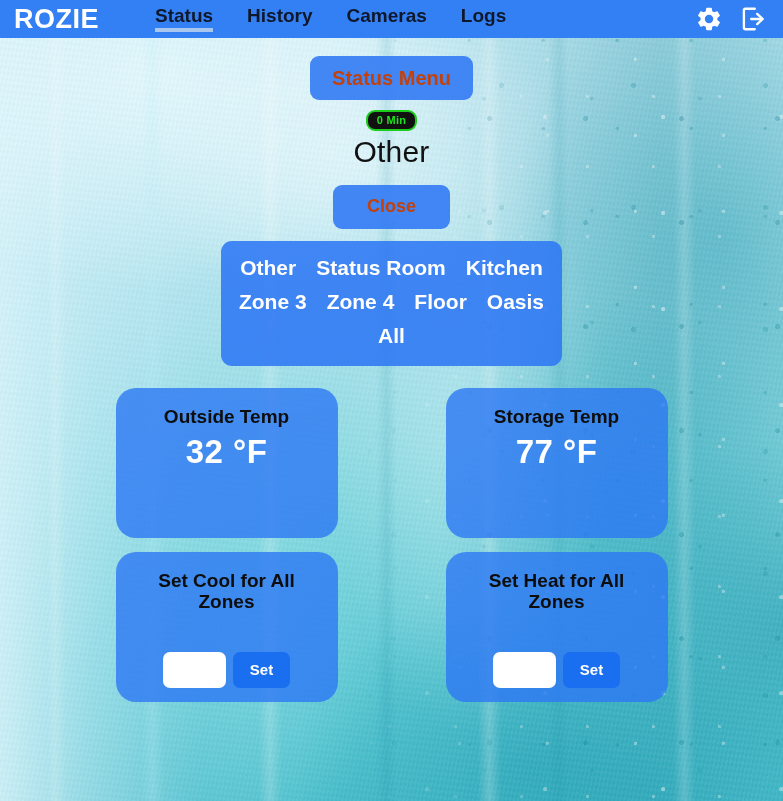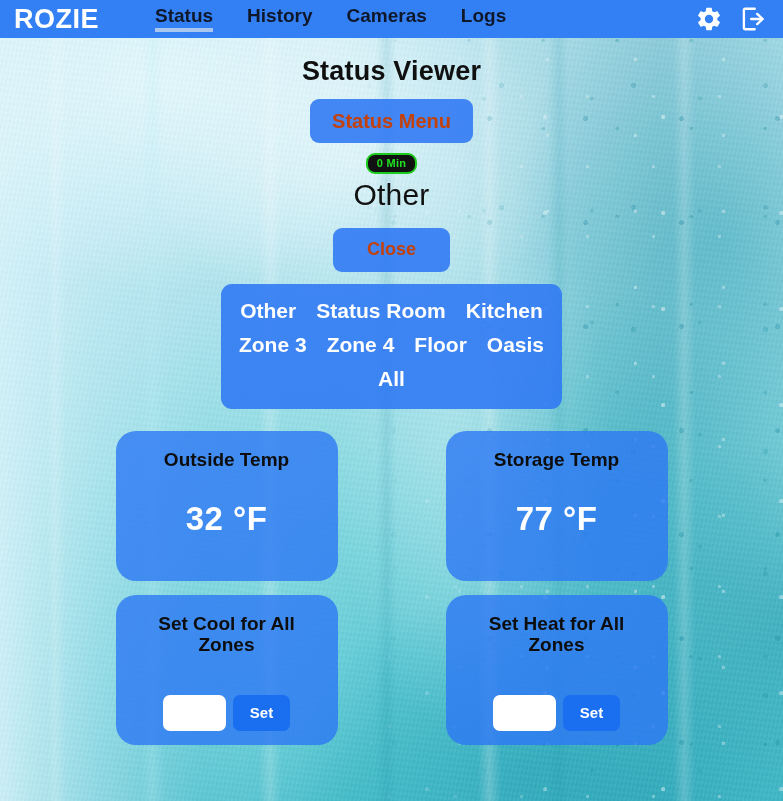--- a/index.html
+++ b/index.html
@@ -261,21 +261,21 @@
     align-items: center;
   }
   .card-title {
     font-size: 19px;
     font-weight: bold;
     color: #0d0d0d;
     text-align: center;
     line-height: 1.12;
   }
   .card-value {
-    margin-top: 30px;
+    margin-top: 6px;
     font-size: 33px;
     font-weight: bold;
     color: #ffffff;
     letter-spacing: .5px;
   }
 
   .setter-card { justify-content: flex-start; }
   .setter-row {
     margin-top: auto;
     display: flex;
@@ -340,21 +340,20 @@
         <path d="M13.5 3.2H5.2a1 1 0 0 0-1 1v15.6a1 1 0 0 0 1 1h8.3" fill="none" stroke="#ffffff" stroke-width="2" stroke-linecap="round" stroke-linejoin="round"></path>
         <path d="M15.6 7.6 20.3 12l-4.7 4.4" fill="none" stroke="#ffffff" stroke-width="2" stroke-linecap="round" stroke-linejoin="round"></path>
         <path d="M10.4 12h9.5" fill="none" stroke="#ffffff" stroke-width="2" stroke-linecap="round"></path>
       </svg>
     </span>
   </div>
 </div>
 
 <div id="page">
 
-  <h1 id="page-title">Status Viewer</h1>
 
   <button id="status-menu-btn" class="pill-btn">Status Menu</button>
 
   <span id="min-badge">0 Min</span>
 
   <h2 id="zone-title">Other</h2>
 
   <button id="close-btn" class="pill-btn">Close</button>
 
   <div id="zone-panel">

